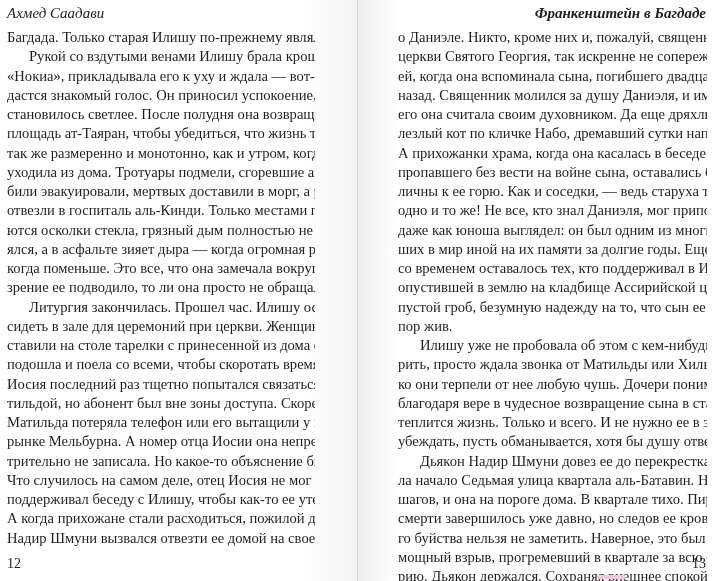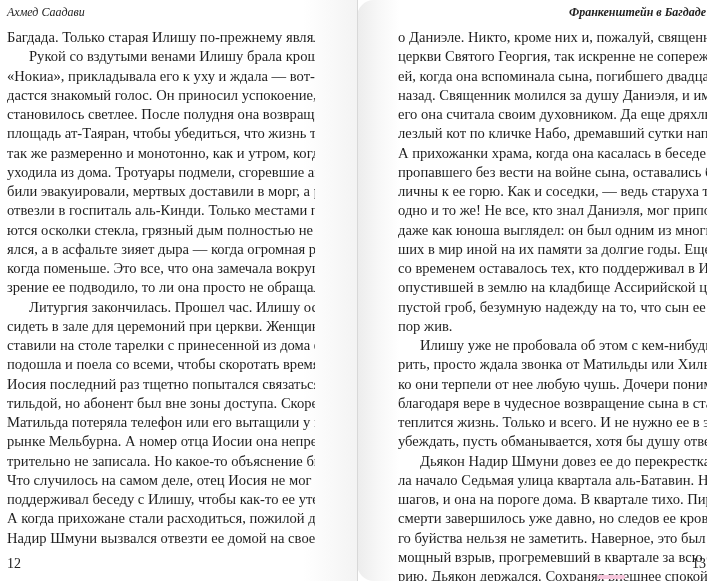--- a/index.html
+++ b/index.html
@@ -6,25 +6,25 @@
   body {
     width: 712px; height: 581px; overflow: hidden;
     background: #ffffff;
     font-family: "Liberation Serif", "DejaVu Serif", serif;
     color: #1f1f1f;
     position: relative;
   }
   .spread { position: absolute; inset: 0; display: flex; }
   .page { position: relative; height: 581px; }
   .page-left { width: 357px; background: linear-gradient(to right, #ffffff 0%, #ffffff 85%, #f3f3f3 100%); }
-  .page-right { width: 355px; background: linear-gradient(to right, #ececec 0%, #f7f7f7 6%, #ffffff 12%, #ffffff 100%); border-radius: 17px; }
+  .page-right { width: 355px; background: linear-gradient(to right, #ececec 0%, #f7f7f7 6%, #ffffff 12%, #ffffff 100%); }
   .spine { position: absolute; left: 357px; top: 0; width: 1px; height: 581px; background: #d8d8d8; }
   .running-head {
     position: absolute; top: 5px;
-    font-style: italic; font-size: 12px; color: #222;
+    font-style: italic; font-size: 15px; color: #222;
   }
   .page-left .running-head { left: 7px; }
   .page-right .running-head { right: 6px; font-weight: bold; }
   .text {
     position: absolute; top: 28px;
     font-size: 14.6px; line-height: 19.25px;
   }
   .page-left .text { left: 7px; width: 308px; }
   .page-right .text { left: 41px; width: 309px; }
   .line {

